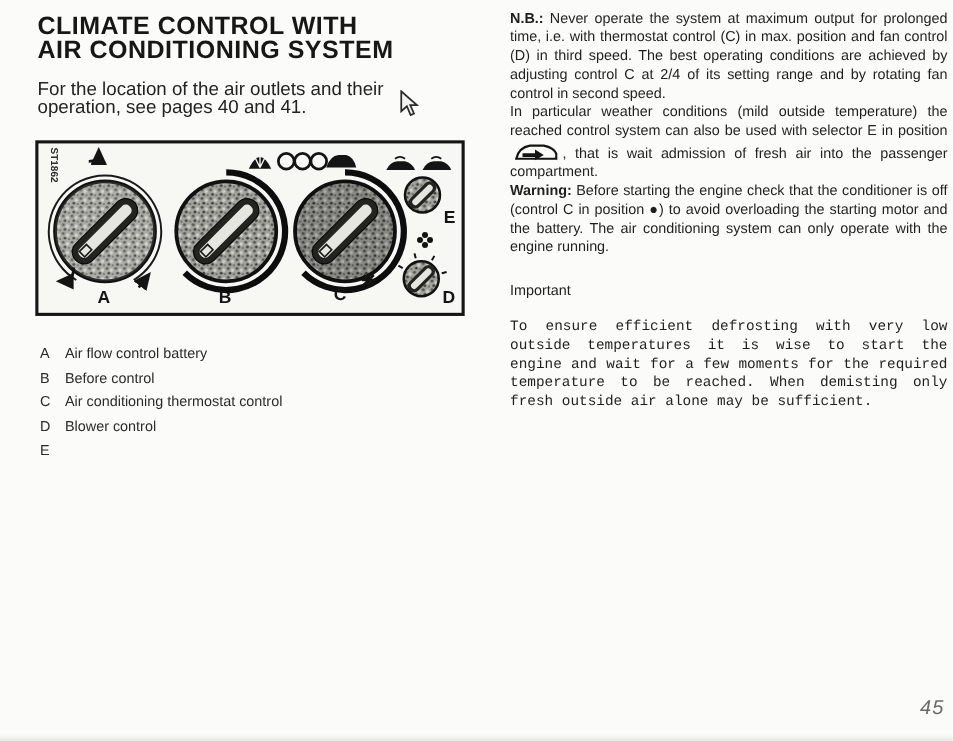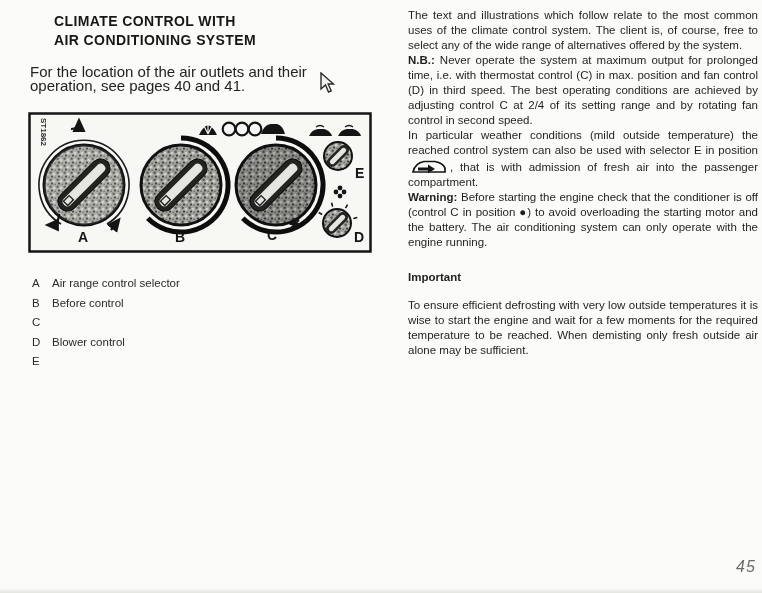--- a/index.html
+++ b/index.html
@@ -14,43 +14,43 @@
   }
   body::after {
     content: "";
     position: absolute; left: 0; right: 0; bottom: 0; height: 5px;
     background: linear-gradient(#fbfbf9, #e4e4e0);
   }
 
   
   .left-col { position: absolute; left: 30px; top: 12px; width: 350px; }
   .page-title {
-    font-size: 14px; font-weight: bold; line-height: 19px;
-    letter-spacing: 0.4px; color: #171715; margin-left: 24px;
+    font-size: 20px; font-weight: bold; line-height: 19px;
+    letter-spacing: 0.4px; color: #171715;
   }
   .intro {
     margin-top: 15px; font-size: 15px; line-height: 14px; color: #232321;
     width: 346px;
   }
 
   .figure-wrap { position: absolute; left: 28px; top: 112px; width: 344px; height: 141px; }
 
   .legend { position: absolute; left: 32px; top: 274px; width: 350px; }
   .legend-row { display: flex; font-size: 11.5px; line-height: 19.5px; color: #2a2a28; }
   .legend-key { width: 20px; flex: 0 0 20px; }
 
   
   .right-col {
     position: absolute; left: 408px; top: 8px; width: 350px;
     font-size: 11.5px; line-height: 15px; text-align: justify; color: #1f1f1d;
   }
   .right-col p { margin: 0; }
   .right-col p.gap-top { }
-  .right-col .imp-head { margin-top: 20px; font-weight: bold; }
-  .right-col .imp-body { margin-top: 13px; }
+  .right-col .imp-head { margin-top: 20px; font-weight: normal; }
+  .right-col .imp-body { margin-top: 13px; font-family: Liberation Mono, monospace; }
   .car-inline { vertical-align: -3px; margin: 0 3px; }
 
   .page-number {
     position: absolute; left: 736px; top: 558px;
     font-size: 16px; color: #6b6b66; letter-spacing: 1px; font-style: italic;
   }
 
   .cursor { position: absolute; left: 320px; top: 72px; }
 </style>
 </head>
@@ -189,43 +189,43 @@
       <rect x="-10.5" y="-2.5" width="21" height="5" rx="2.5" fill="#e6e6e1"></rect>
     </g>
   </g>
   <text x="326" y="130" font-size="14" font-weight="bold" fill="#141414">D</text>
 </svg>
 </div>
 
 <div class="legend">
   <div class="legend-row">
     <span class="legend-key">A</span>
-    <span>Air range control selector</span>
+    <span>Air flow control battery</span>
   </div>
   <div class="legend-row">
     <span class="legend-key">B</span>
     <span>Before control</span>
   </div>
   <div class="legend-row">
     <span class="legend-key">C</span>
+    <span>Air conditioning thermostat control</span>
   </div>
   <div class="legend-row">
     <span class="legend-key">D</span>
     <span>Blower control</span>
   </div>
   <div class="legend-row">
     <span class="legend-key">E</span>
   </div>
 </div>
 
 <div class="right-col">
-  <p>The text and illustrations which follow relate to the most common uses of the climate control system. The client is, of course, free to select any of the wide range of alternatives offered by the system.</p>
   <p><b>N.B.:</b><span> Never operate the system at maximum output for prolonged time, i.e. with thermostat control (C) in max. position and fan control (D) in third speed. The best operating conditions are achieved by adjusting control C at 2/4 of its setting range and by rotating fan control in second speed.</span></p>
   <p><span>In particular weather conditions (mild outside temperature) the reached control system can also be used with selector E in position</span><svg class="car-inline" width="36" height="16" viewBox="0 0 36 16">
         <path d="M2 14 Q4 5 13 3.5 L24 3.5 Q32 5 34 10 L34 14 Z" fill="none" stroke="#141414" stroke-width="1.7"></path>
         <path d="M7 9.5 L17 9.5 L17 6.5 L24 11 L17 15.2 L17 12.5 L7 12.5 Z" fill="#141414"></path>
-      </svg><span>, that is with admission of fresh air into the passenger compartment.</span></p>
+      </svg><span>, that is wait admission of fresh air into the passenger compartment.</span></p>
   <p class="gap-top"><b>Warning:</b><span> Before starting the engine check that the conditioner is off (control C in position ●) to avoid overloading the starting motor and the battery. The air conditioning system can only operate with the engine running.</span></p>
   <p class="imp-head">Important</p>
   <p class="imp-body">To ensure efficient defrosting with very low outside temperatures it is wise to start the engine and wait for a few moments for the required temperature to be reached. When demisting only fresh outside air alone may be sufficient.</p>
 </div>
 
 <div class="page-number">45</div>
 
 </body></html>

